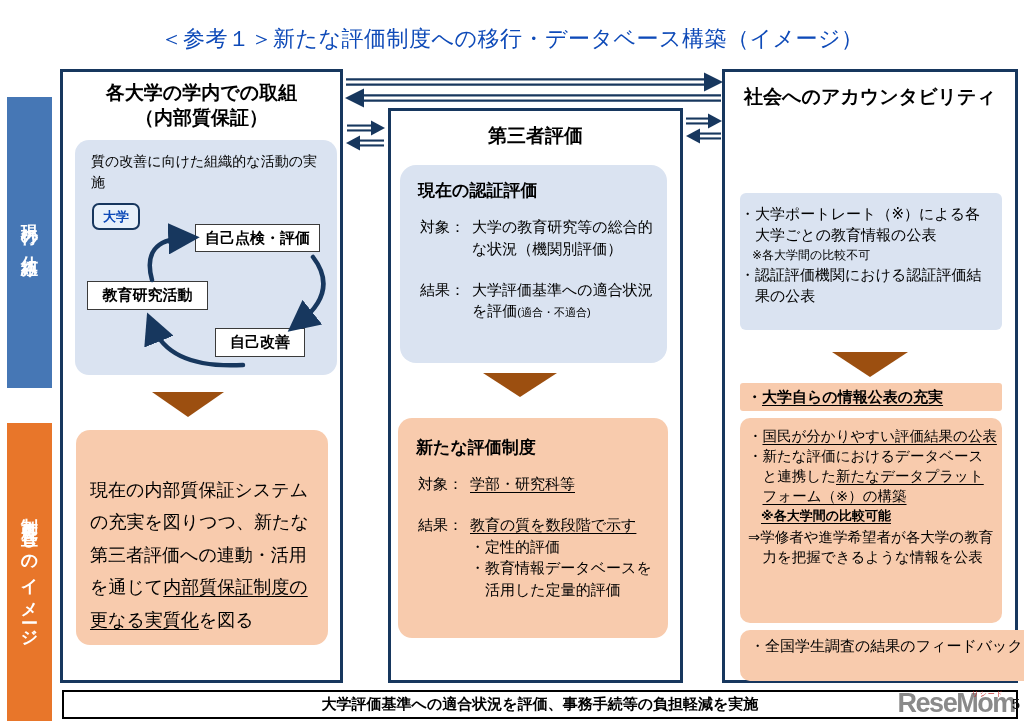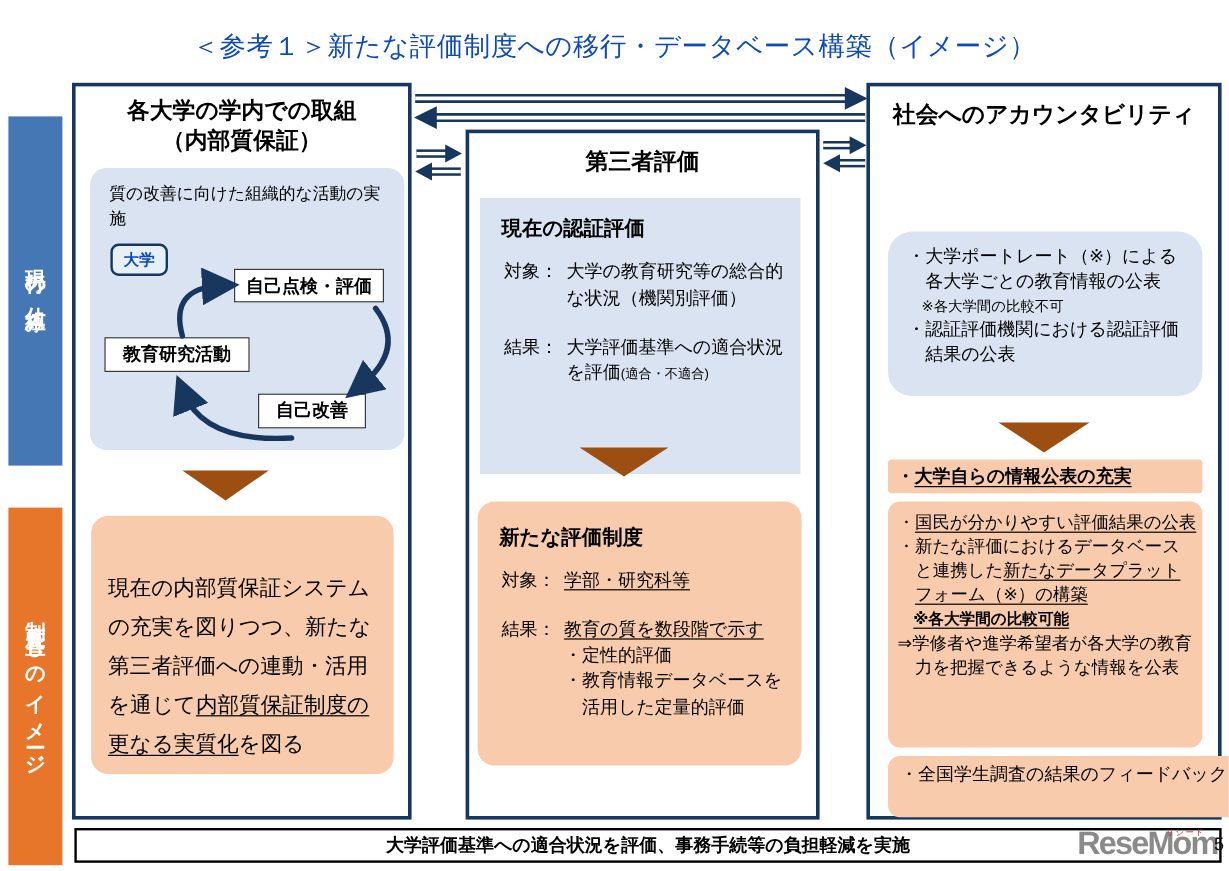--- a/index.html
+++ b/index.html
@@ -45,30 +45,30 @@
     position:absolute; background:#fff; border:1.5px solid #3a3a3a;
     display:flex; align-items:center; justify-content:center;
     font-size:15px; font-weight:bold; box-sizing:border-box; white-space:nowrap;
   }
   #cycle-node-check   { left:120px; top:84px;  width:125px; height:28px; }
   #cycle-node-edu     { left:12px;  top:141px; width:121px; height:29px; }
   #cycle-node-improve { left:140px; top:188px; width:90px;  height:29px; }
   #left-future-panel { left:76px; top:430px; width:252px; height:215px; border-radius:14px; }
   #left-future-panel p { margin:44px 14px 0 14px; font-size:18px; line-height:1.8; }
   
-  #middle-current-panel { left:400px; top:165px; width:267px; height:230px; border-radius:0; padding:12px 10px 0 14px; }
+  #middle-current-panel { left:400px; top:165px; width:267px; height:198px; border-radius:16px; padding:12px 10px 0 14px; }
   #middle-future-panel  { left:398px; top:418px; width:270px; height:220px; border-radius:14px; padding:16px 8px 0 14px; }
   .panel-title { font-size:17px; font-weight:bold; margin:2px 0 14px 4px; }
   .def-row { display:grid; grid-template-columns:52px 1fr; font-size:15px; line-height:1.45; margin:0 0 19px 6px; }
   .def-row .lbl { white-space:nowrap; }
   .small-note { font-size:11px; }
   .bullet-lines div { padding-left:1em; text-indent:-1em; }
   
   #right-current-1 { left:740px; top:140px; width:262px; height:45px; border-radius:10px; display:flex; align-items:center; padding-left:10px; font-size:15px; }
-  #right-current-2 { left:740px; top:193px; width:262px; height:137px; border-radius:20px; padding:10px 8px 0 16px; font-size:15px; line-height:1.42; }
+  #right-current-2 { left:740px; top:193px; width:262px; height:137px; border-radius:6px; padding:10px 8px 0 0; font-size:15px; line-height:1.42; }
   #right-strip { left:740px; top:383px; width:262px; height:28px; border-radius:3px; display:flex; align-items:center; padding-left:7px; font-size:15px; font-weight:bold; }
   #right-future { left:740px; top:418px; width:262px; height:205px; border-radius:10px; padding:8px 5px 0 8px; font-size:14.5px; line-height:1.38; }
   #right-feedback { left:740px; top:630px; width:312px; height:51px; border-radius:10px; padding:5px 8px 0 10px; font-size:15px; line-height:1.42; }
   .hang { padding-left:1em; text-indent:-1em; }
   .u { text-decoration:underline; text-underline-offset:3px; }
   .rnote { font-size:12px; margin-left:1em; line-height:1.5; }
   .rnote-bold { font-size:13px; font-weight:bold; margin-left:1em; line-height:1.6; }
   
   .bottom-bar {
     position:absolute; left:62px; top:690px; width:956px; height:29px;

